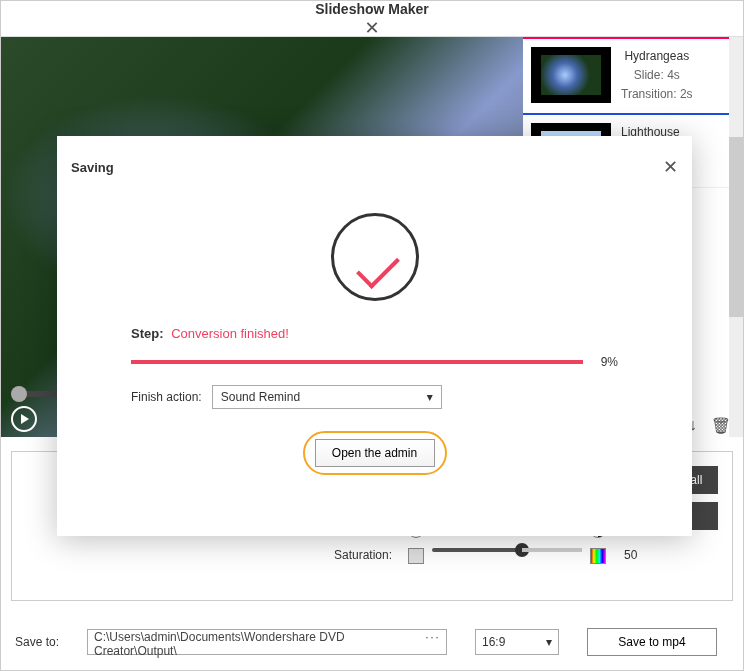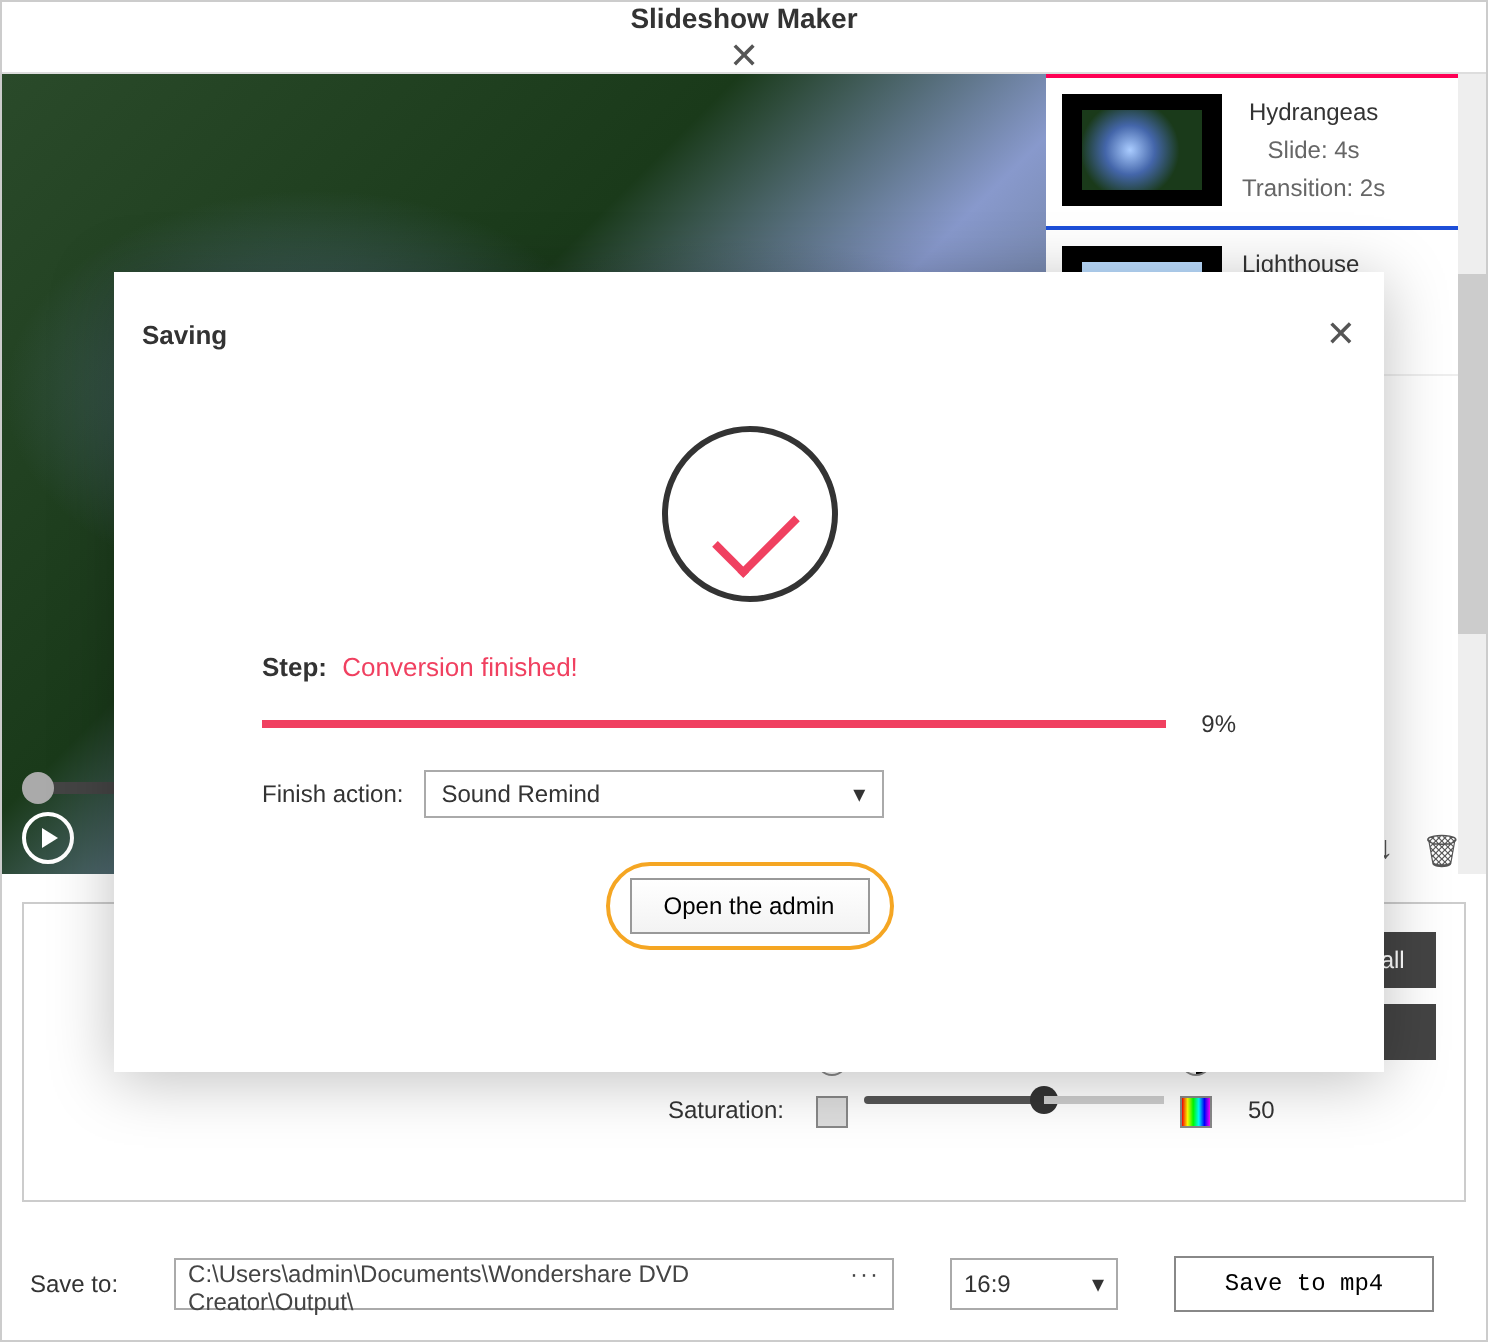--- a/index.html
+++ b/index.html
@@ -44,21 +44,21 @@
 .slider-knob { position:absolute; top:-5px; width:14px; height:14px; background:#333; border-radius:50%; transform:translateX(-50%); }
 .slider-val { width:30px; text-align:left; margin-left:10px; }
 .panel-btns { position:absolute; right:14px; top:14px; display:flex; flex-direction:column; gap:8px; }
 .panel-btns button { width:90px; height:28px; border:none; background:#444; color:#fff; font-size:12px; cursor:pointer; }
 
 .bottom-bar { position:absolute; bottom:0; left:0; right:12px; height:56px; display:flex; align-items:center; padding:0 14px; gap:28px; }
 .bottom-bar .label { font-size:12px; }
 .path-box { flex:1; height:26px; border:1px solid #aaa; display:flex; align-items:flex-start; padding:0 6px; font-size:12px; color:#444; max-width:380px; }
 .path-box .dots { margin-left:auto; letter-spacing:1px; cursor:pointer; }
 .ratio-select { width:84px; height:26px; border:1px solid #aaa; display:flex; align-items:center; padding:0 6px; font-size:12px; justify-content:space-between; cursor:pointer; }
-.save-btn { margin-left:auto; width:130px; height:28px; border:1px solid #888; background:#fff; font-size:12px; cursor:pointer;font-family:Liberation Mono, monospace; }
+.save-btn { margin-left:auto; width:130px; height:28px; border:1px solid #888; background:#fff; font-size:12px; cursor:pointer; }
 
 
 .modal { position:absolute; top:135px; left:56px; width:635px; height:400px; background:#fff; box-shadow:0 4px 30px rgba(0,0,0,0.25); padding:20px 14px; }
 .modal-head { display:flex; align-items:center; }
 .modal-head .mtitle { font-weight:bold; font-size:13px; flex:1; }
 .modal-head .mclose { font-size:18px; cursor:pointer; color:#555; }
 .check-circle { width:88px; height:88px; border:3px solid #333; border-radius:50%; margin:35px auto 25px; position:relative; }
 .check-circle::after { content:''; position:absolute; left:24px; top:40px; width:36px; height:18px; border-left:4px solid #f04060; border-bottom:4px solid #f04060; transform:rotate(-45deg); }
 .step-line { margin:15px 60px 10px; font-size:13px; }
 .step-line .step-label { font-weight:bold; color:#333; }

